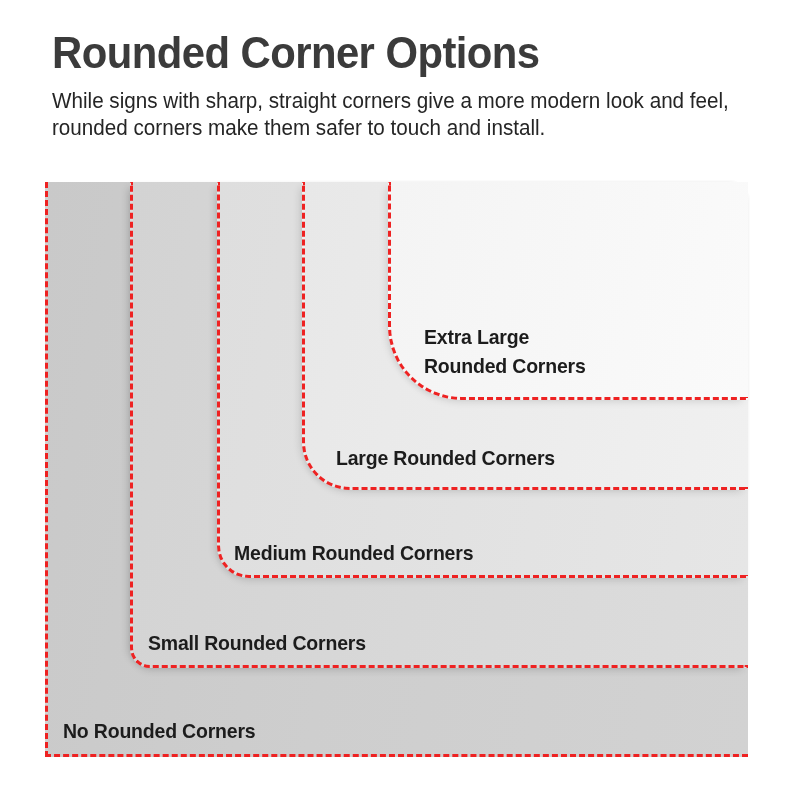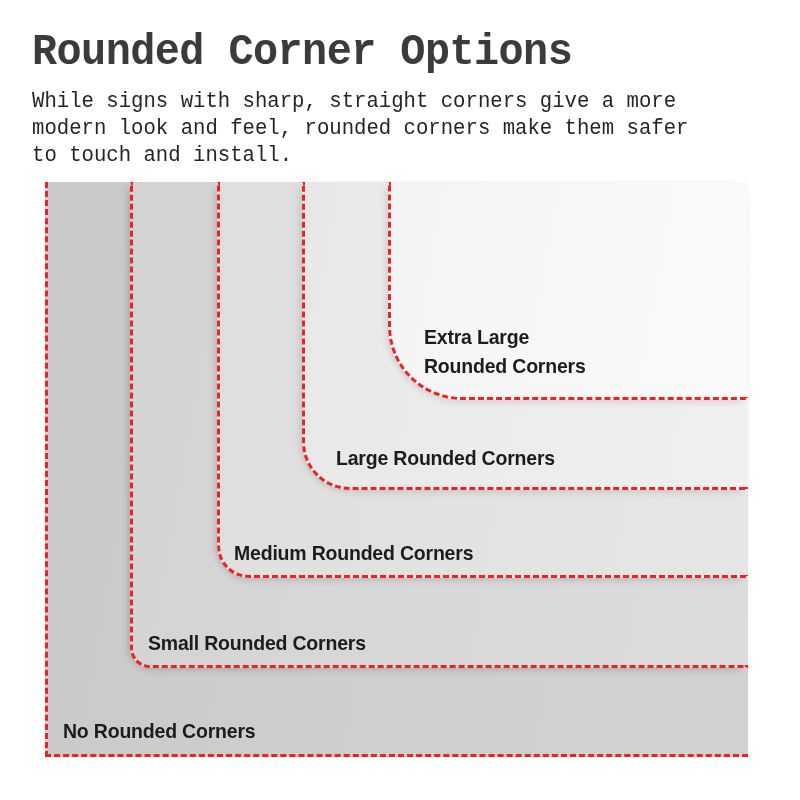--- a/index.html
+++ b/index.html
@@ -19,24 +19,23 @@
   #page {
     position: relative;
     width: 800px;
     height: 800px;
     background: #ffffff;
   }
 
   
   .header {
     position: absolute;
-    left: 32px;
+    left: 52px;
     top: 28px;
     width: 720px;
-    font-family: Liberation Mono, monospace;
   }
   .page-title {
     font-size: 45px;
     line-height: 50px;
     font-weight: bold;
     color: #3b3b3b;
     letter-spacing: -0.6px;
     transform: scaleX(0.93);
     transform-origin: left center;
     white-space: nowrap;

